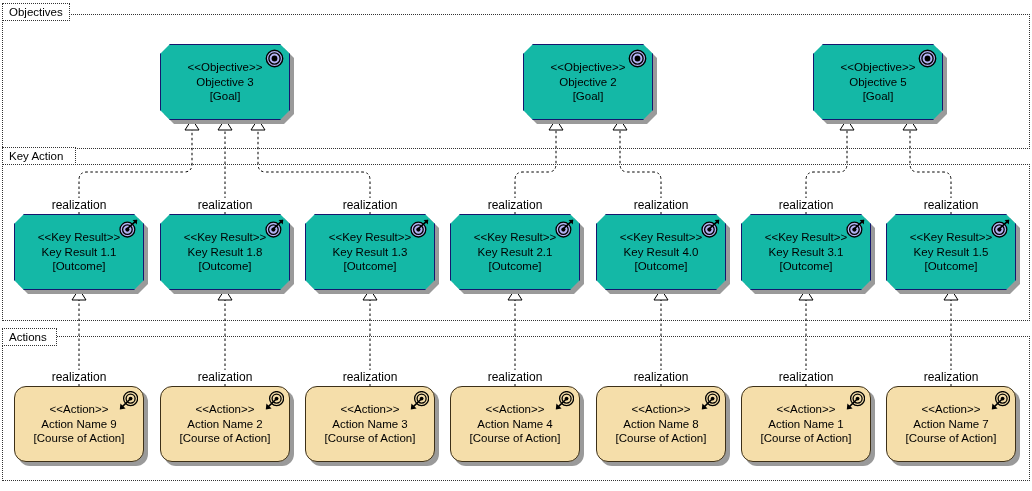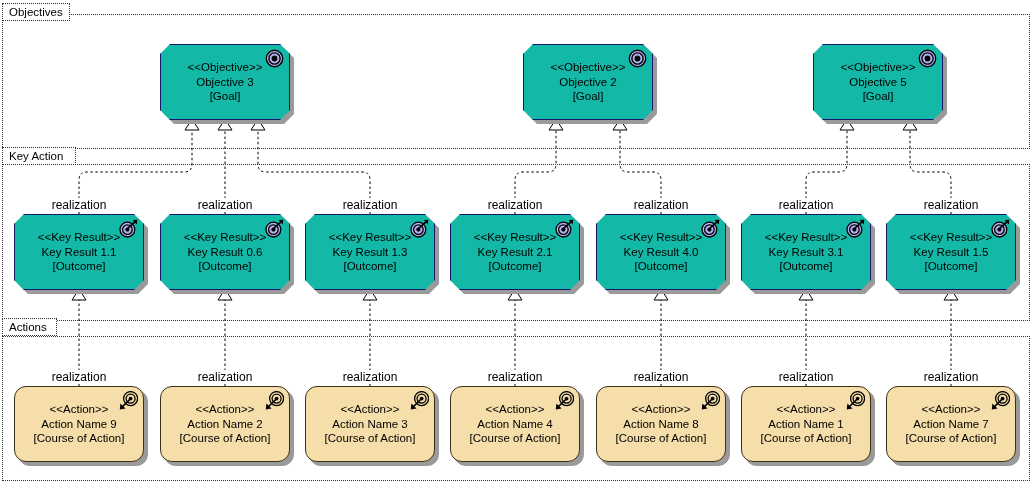--- a/index.html
+++ b/index.html
@@ -139,21 +139,21 @@
             <circle cx="8.4" cy="10.6" r="7.4" fill="#b0b0f0" stroke="#000" stroke-width="1.3"></circle>
             <circle cx="8.4" cy="10.6" r="4.8" fill="none" stroke="#000" stroke-width="1.3"></circle>
             <circle cx="8.4" cy="10.6" r="2.1" fill="#000"></circle>
             <path d="M7.8 10.2 L17.4 1.6" stroke="#000" stroke-width="1.6" stroke-linecap="round"></path>
             <path d="M13.6 1.0 L18.2 0.8 L17.8 5.4 Z" fill="#000"></path>
           </svg></span>
       </div>
       <div class="oct-shadow" style="left: 164px; top: 218px; width: 130px; height: 76px;"></div>
       <div class="node oct" style="left: 160px; top: 214px; width: 130px; height: 76px;">
         <span class="ln">&lt;&lt;Key Result&gt;&gt;</span>
-        <span class="ln">Key Result 0.6</span>
+        <span class="ln">Key Result 1.8</span>
         <span class="ln">[Outcome]</span>
         <span class="node-icon"><svg viewBox="0 0 19 19" width="19" height="19">
             <circle cx="8.4" cy="10.6" r="7.4" fill="#b0b0f0" stroke="#000" stroke-width="1.3"></circle>
             <circle cx="8.4" cy="10.6" r="4.8" fill="none" stroke="#000" stroke-width="1.3"></circle>
             <circle cx="8.4" cy="10.6" r="2.1" fill="#000"></circle>
             <path d="M7.8 10.2 L17.4 1.6" stroke="#000" stroke-width="1.6" stroke-linecap="round"></path>
             <path d="M13.6 1.0 L18.2 0.8 L17.8 5.4 Z" fill="#000"></path>
           </svg></span>
       </div>
       <div class="oct-shadow" style="left: 309px; top: 218px; width: 130px; height: 76px;"></div>
@@ -310,16 +310,16 @@
             <circle cx="11.6" cy="7.6" r="1.9" fill="#000"></circle>
             <path d="M11.2 8.0 L2.0 17.0" stroke="#000" stroke-width="1.7" stroke-linecap="round"></path>
             <path d="M0.8 18.4 L1.4 12.6 L6.6 17.6 Z" fill="#000"></path>
           </svg></span>
       </div>
     </div>
 
   <div id="tabs">
       <div class="group-tab" style="left: 2px; top: 3px; width: 68px; height: 18px;">Objectives</div>
       <div class="group-tab" style="left: 2px; top: 147px; width: 74px; height: 18px;">Key Action</div>
-      <div class="group-tab" style="left: 2px; top: 318px; width: 55px; height: 18px;">Actions</div>
+      <div class="group-tab" style="left: 2px; top: 328px; width: 55px; height: 18px;">Actions</div>
     </div>
 
 </div>
 
 </body></html>

